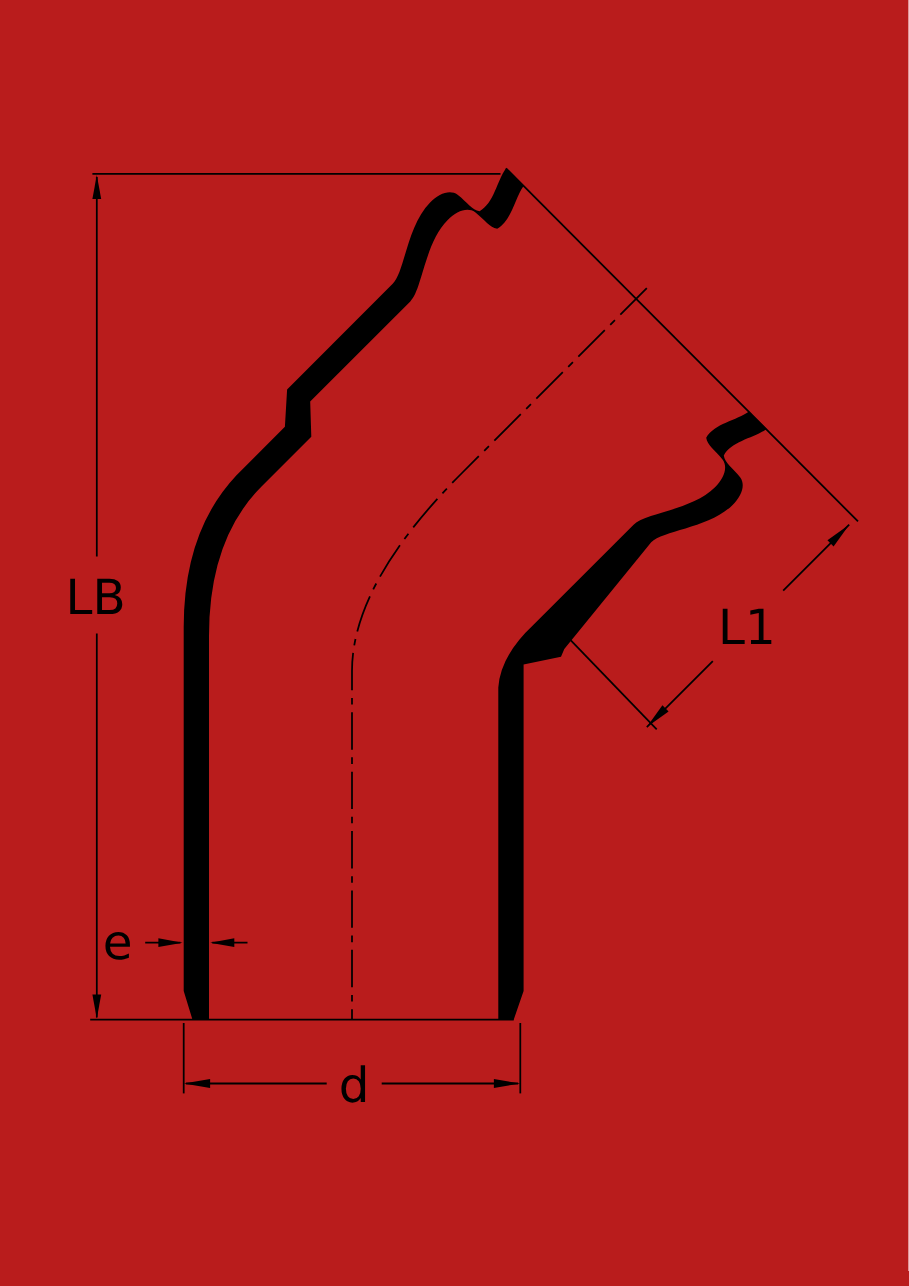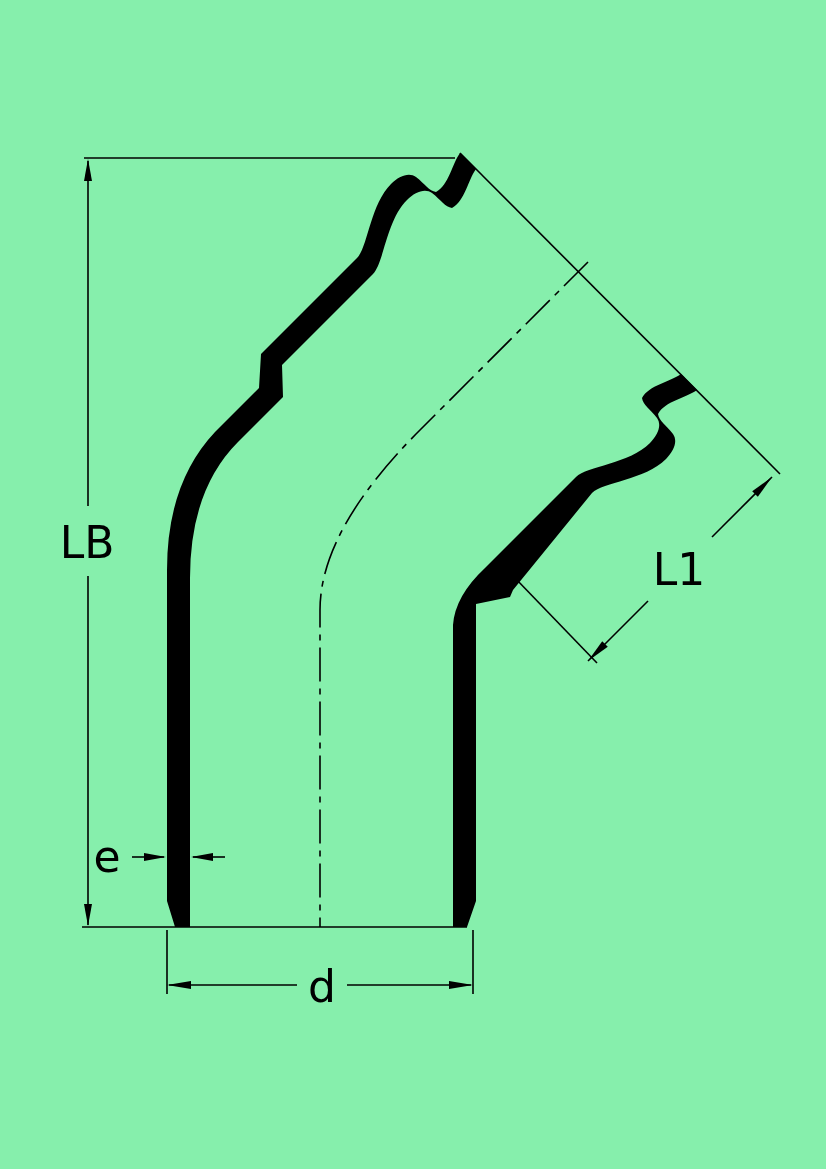--- a/index.html
+++ b/index.html
@@ -4,21 +4,21 @@
 <style>
   html, body {
     margin: 0;
     padding: 0;
     background: #ffffff;
   }
   .drawing-canvas {
     position: relative;
     width: 826px;
     height: 1169px;
-    background: #86efac;
+    background: #b91c1c;
     overflow: hidden;
     font-family: "DejaVu Sans", sans-serif;
   }
   svg { display: block; }
   .wall {
     fill: #000000;
     stroke: none;
   }
   .thinline {
     stroke: #000000;

